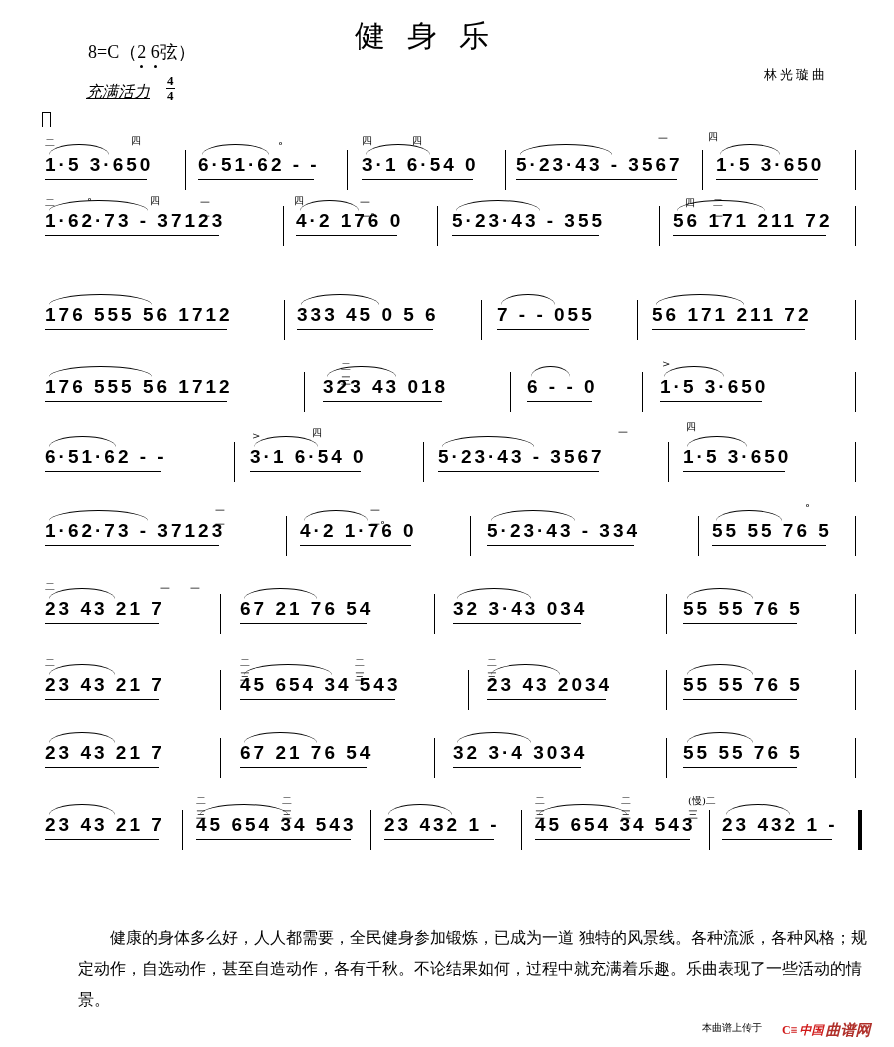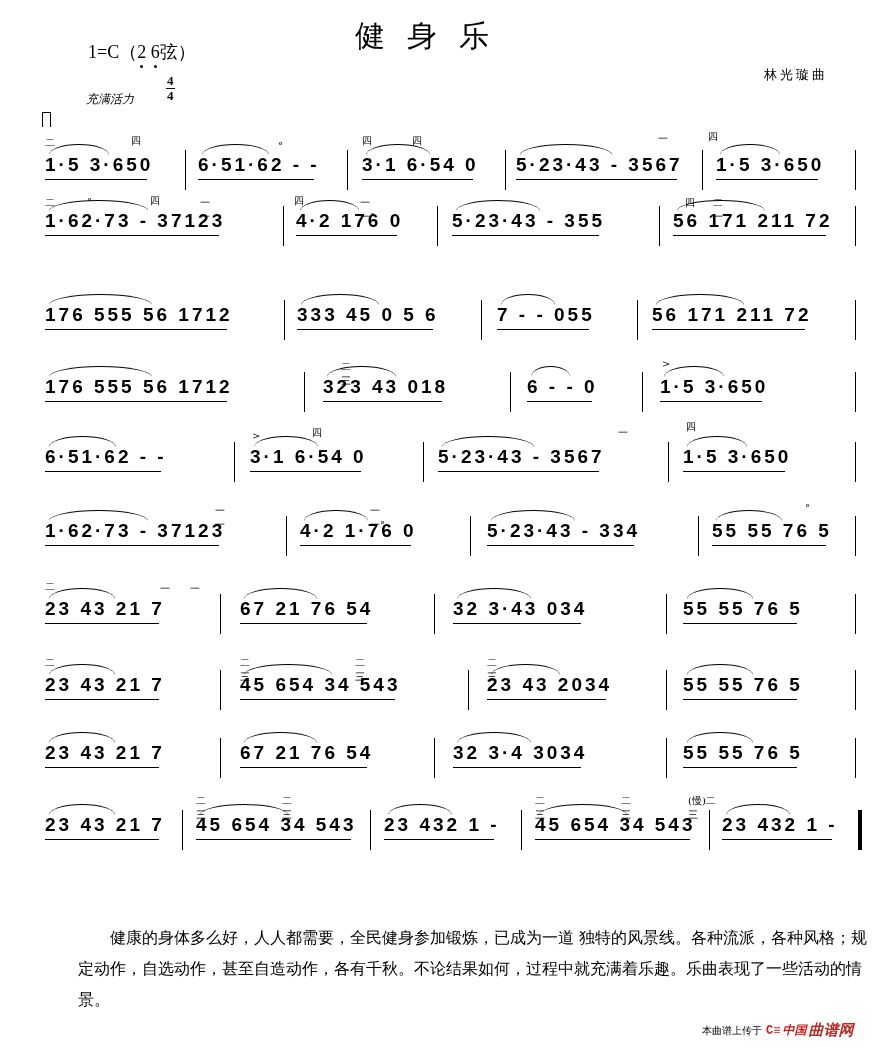--- a/index.html
+++ b/index.html
@@ -1,48 +1,48 @@
 <!DOCTYPE html>
 <html><head>
 <meta charset="utf-8">
 <style>
   html, body { margin: 0; padding: 0; background: #ffffff; }
   body { width: 894px; height: 1047px; position: relative; overflow: hidden; color: #000; font-family: "Liberation Sans", "DejaVu Sans", sans-serif; }
   .title { position: absolute; left: 355px; top: 16px; font-family: "DejaVu Serif", serif; font-size: 30px; letter-spacing: 22px; font-weight: normal; }
   .key { position: absolute; left: 88px; top: 40px; font-family: "Liberation Serif", serif; font-size: 18px; }
   .key .dot-under { position: relative; display: inline-block; }
   .key .dot-under::after { content: ""; position: absolute; left: 50%; bottom: -5px; width: 3px; height: 3px; margin-left: -1.5px; background: #000; border-radius: 50%; }
-  .tempo { position: absolute; left: 86px; top: 91px; font-family: "DejaVu Serif", serif; font-size: 12px; font-style: italic; }
+  .tempo { position: absolute; left: 86px; top: 82px; font-family: "DejaVu Serif", serif; font-size: 16px; font-style: italic; text-decoration: underline; }
   .meter { position: absolute; left: 166px; top: 74px; font-family: "Liberation Serif", serif; font-weight: bold; font-size: 13px; line-height: 14px; text-align: center; }
   .meter .num { display: block; border-bottom: 1px solid #000; padding: 0 1px; }
   .composer { position: absolute; left: 764px; top: 66px; font-family: "DejaVu Serif", serif; font-size: 13px; letter-spacing: 3px; }
   .bracket { position: absolute; left: 42px; top: 112px; width: 7px; height: 14px; border: 1px solid #000; border-bottom: none; }
 
   .staff { position: absolute; left: 0; width: 894px; height: 60px; }
   .measure { position: absolute; top: 0; height: 60px; }
   .notes { position: absolute; bottom: 14px; left: 0; white-space: nowrap; font-family: "Liberation Sans", sans-serif; font-weight: bold; font-size: 19px; letter-spacing: 3px; }
   .beam { position: absolute; bottom: 10px; height: 1px; background: #000; }
   .slur { position: absolute; border-top: 1.5px solid #000; border-radius: 50% 50% 0 0 / 100% 100% 0 0; height: 10px; }
   .fing { position: absolute; font-family: "DejaVu Serif", serif; font-size: 10px; }
   .barline { position: absolute; width: 1px; background: #000; top: 20px; height: 40px; }
   .barline.end { width: 4px; }
 
   .desc { position: absolute; left: 78px; top: 922px; width: 790px; font-family: "DejaVu Sans", sans-serif; font-size: 16px; line-height: 31px; text-indent: 32px; }
-  .footer { position: absolute; left: 702px; top: 1021px; font-family: Liberation Mono, monospace; font-size: 10px; display: flex; align-items: center; gap: 4px; }
+  .footer { position: absolute; left: 702px; top: 1021px; font-family: Liberation Serif, serif; font-size: 10px; display: flex; align-items: flex-start; gap: 20px; }
   .footer .logo-mark { color: #d01818; font-weight: bold; font-size: 12px; }
   .footer .logo-a { color: #d01818; font-weight: bold; font-style: italic; font-size: 12px; }
   .footer .logo-b { color: #b0302a; font-weight: bold; font-style: italic; font-size: 15px; }
 </style>
 </head>
 <body>
 
 <div class="title">健身乐</div>
 
 <div class="key">
-  <span>1=C（</span><span class="dot-under">2</span>&nbsp;<span class="dot-under">6</span><span>弦）</span>
+  <span>8=C（</span><span class="dot-under">2</span>&nbsp;<span class="dot-under">6</span><span>弦）</span>
 </div>
 
 <div class="tempo">充满活力</div>
 <div class="meter">
   <span class="num">4</span>
   <span class="den">4</span>
 </div>
 <div class="composer">林光璇曲</div>
 <div class="bracket"></div>
 

